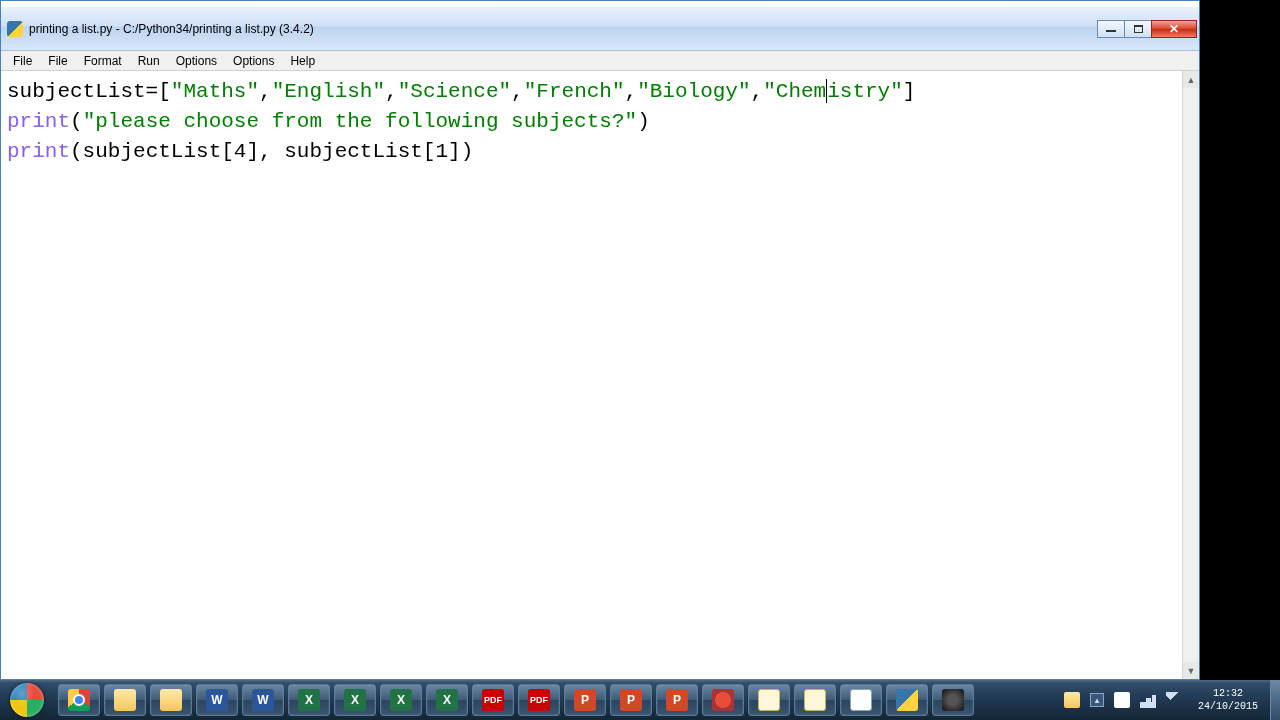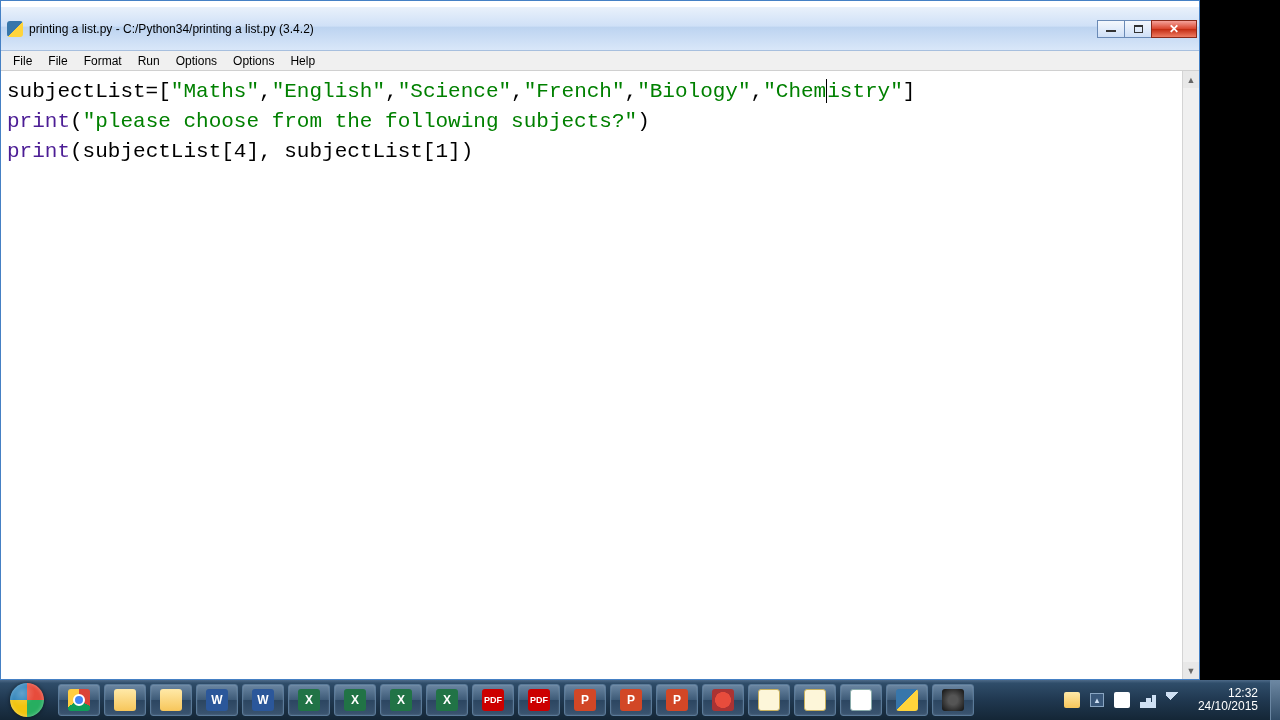--- a/index.html
+++ b/index.html
@@ -23,41 +23,41 @@
   .menubar { height:20px; background:#f0f0f0; display:flex; align-items:center; padding:0 4px; border-bottom:1px solid #d0d0d0; }
   .menubar .menu { padding:2px 8px; color:#000; cursor:default; font-size:12px; }
 
   .editor-wrap { flex:1; display:flex; background:#fff; overflow:hidden; }
   .editor { flex:1; padding:6px 4px 6px 6px; font-family:"Courier New",monospace; font-size:21px; line-height:30px; white-space:pre; overflow:hidden; position:relative; }
   .caret { display:inline-block; width:0; border-left:1px solid #000; height:24px; vertical-align:middle; margin:0; animation:blink 1s steps(1) infinite; }
   @keyframes blink { 50% { opacity:0 } } 
   .name { color:#000;text-align:right; }
   .punc { color:#000; }
   .str { color:#008000; }
-  .builtin { color:#4c1d95; }
+  .builtin { color:#8b5cf6; }
 
   .vscroll { width:17px; background:#f0f0f0; border-left:1px solid #d4d4d4; position:relative; }
   .vscroll .arrow { height:17px; background:#e8e8e8; display:flex; align-items:center; justify-content:center; font-size:9px; color:#666; }
   .vscroll .track { position:absolute; top:17px; bottom:17px; left:0; right:0; }
   .vscroll .arrow.bottom { position:absolute; bottom:0; left:0; right:0; }
 
   
   .blackstrip { position:absolute; top:0; right:0; bottom:0; width:80px; background:#000; z-index:5; }
 
   
   .taskbar { position:absolute; left:0; right:0; bottom:0; height:40px; background:linear-gradient(#4d6a88 0%,#2f4d6a 8%,#203850 50%,#142636 100%); display:flex; align-items:center; z-index:6; }
   .start { width:54px; height:40px; display:flex; align-items:center; justify-content:center; }
   .orb { width:34px; height:34px; border-radius:50%; background:radial-gradient(circle at 35% 30%,#fff4,#0000 40%),conic-gradient(#e74c3c 0 25%,#27ae60 25% 50%,#f1c40f 50% 75%,#2980b9 75% 100%); box-shadow:0 0 4px #0008, inset 0 0 4px #fff6; }
   .tasks { display:flex; gap:4px; padding:0 4px; align-items:center; flex:1; overflow:hidden; }
   .tbtn { width:42px; height:32px; border:1px solid #5a7a99; border-radius:3px; background:linear-gradient(#6a86a2,#3d5a77 50%,#2c4661 51%,#3a5470); display:flex; align-items:center; justify-content:center; box-shadow:inset 0 0 2px #fff3; }
   .tbtn .ic { width:22px; height:22px; border-radius:3px; }
   .tray { display:flex; align-items:center; gap:10px; padding:0 6px 0 10px; height:100%; }
   .tray .trayicon { width:16px; height:16px; display:inline-block; }
   .tray .trayarrow { width:14px; height:14px; border:1px solid #8aa6c2; background:#3a587a; color:#cfe0f3; font-size:9px; display:flex; align-items:center; justify-content:center; }
-  .clock { color:#fff; font-size:12px; text-align:right; line-height:13px; padding:0 6px; }
+  .clock { color:#fff; font-size:10px; text-align:center; line-height:13px; padding:0 6px;font-family:Liberation Mono, monospace; }
   .showdesk { width:10px; height:40px; border-left:1px solid #6a86a2; background:linear-gradient(#6d88a3,#304b66); }
 
   
   .ic-chrome { background:conic-gradient(#db4437 0 33%,#0f9d58 33% 66%,#ffcd40 66% 100%); border-radius:50%; position:relative; }
   .ic-chrome::after{content:"";position:absolute;inset:5px;background:#4285f4;border:2px solid #fff;border-radius:50%;}
   .ic-folder { background:linear-gradient(#ffe9a8,#f7c65b); border-radius:2px; }
   .ic-word { background:#2b579a; color:#fff; font:bold 12px/22px Arial; text-align:center; }
   .ic-excel { background:#217346; color:#fff; font:bold 12px/22px Arial; text-align:center; }
   .ic-pdf { background:#c00; color:#fff; font:bold 9px/22px Arial; text-align:center; }
   .ic-ppt { background:#d24726; color:#fff; font:bold 12px/22px Arial; text-align:center; }

